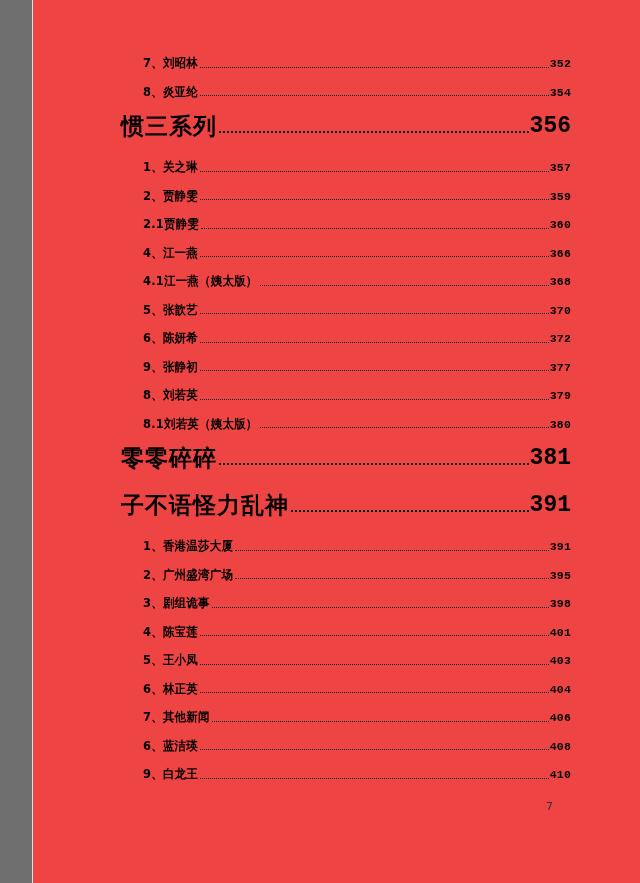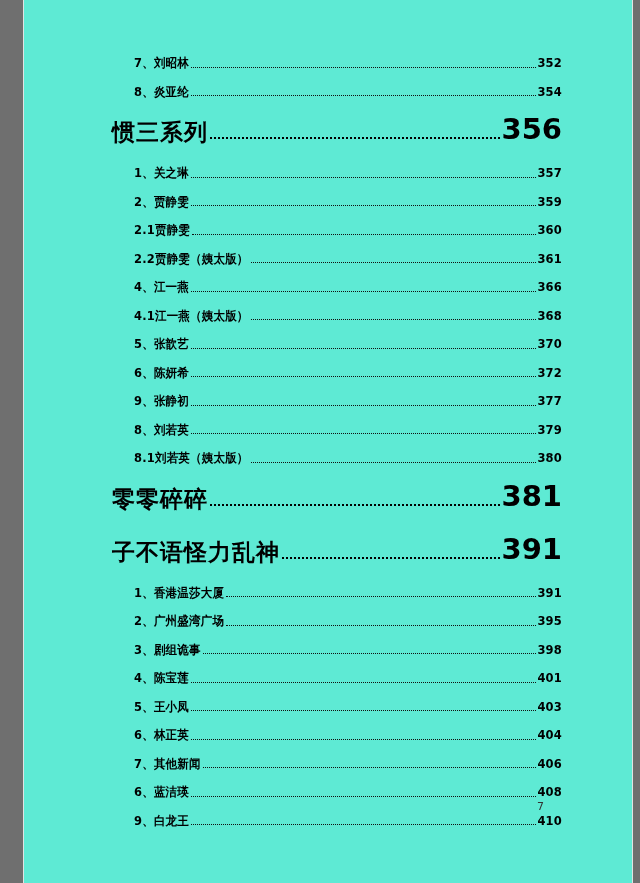--- a/index.html
+++ b/index.html
@@ -8,25 +8,25 @@
     background: #6f6f6f;
   }
   body {
     width: 640px;
     height: 883px;
     overflow: hidden;
     font-family: "DejaVu Sans", "Liberation Sans", sans-serif;
   }
   .page {
     position: absolute;
-    left: 24px;
+    left: 33px;
     top: 0;
     width: 608px;
     height: 883px;
-    background: #5eead4;
+    background: #ef4444;
     box-shadow: 0 0 0 1px #e2e2e2;
   }
   .content {
     position: absolute;
     left: 88px;
     top: 58px;
     width: 450px;
   }
 
   
@@ -44,20 +44,21 @@
     overflow: hidden;
     margin: 0 1px 3px 2px;
     border-bottom: 1px dotted #111;
     height: 1px;
     min-width: 6px;
   }
   .row .page-no {
     flex: 0 0 auto;
     color: #000;
     text-align: center;
+    font-family: Liberation Mono, monospace;
   }
 
   
   .sub {
     font-size: 11.5px;
     line-height: 1;
     padding: 0 0 0 22px;
     margin-bottom: 17px;
     font-weight: bold;
     letter-spacing: 0.2px;
@@ -72,21 +73,21 @@
     line-height: 1;
     font-weight: bold;
     margin-top: 13px;
     margin-bottom: 24px;
     letter-spacing: 1px;
   }
   .chapter .dots {
     border-bottom: 2px dotted #000;
     margin-bottom: 5px;
   }
-  .chapter .page-no { font-size: 29px; letter-spacing: 0; }
+  .chapter .page-no { font-size: 23px; letter-spacing: 0; }
 
   .folio {
     position: absolute;
     left: 0;
     top: 800px;
     width: 520px;
     text-align: right;
     font-size: 11px;
     color: #333;
   }
@@ -121,25 +122,20 @@
         <span class="label">2、贾静雯</span>
         <span class="dots"></span>
         <span class="page-no">359</span>
       </div>
       <div class="row sub">
         <span class="label">2.1贾静雯</span>
         <span class="dots"></span>
         <span class="page-no">360</span>
       </div>
       <div class="row sub">
-        <span class="label">2.2贾静雯（姨太版）</span>
-        <span class="dots"></span>
-        <span class="page-no">361</span>
-      </div>
-      <div class="row sub">
         <span class="label">4、江一燕</span>
         <span class="dots"></span>
         <span class="page-no">366</span>
       </div>
       <div class="row sub">
         <span class="label">4.1江一燕（姨太版）</span>
         <span class="dots"></span>
         <span class="page-no">368</span>
       </div>
       <div class="row sub">

